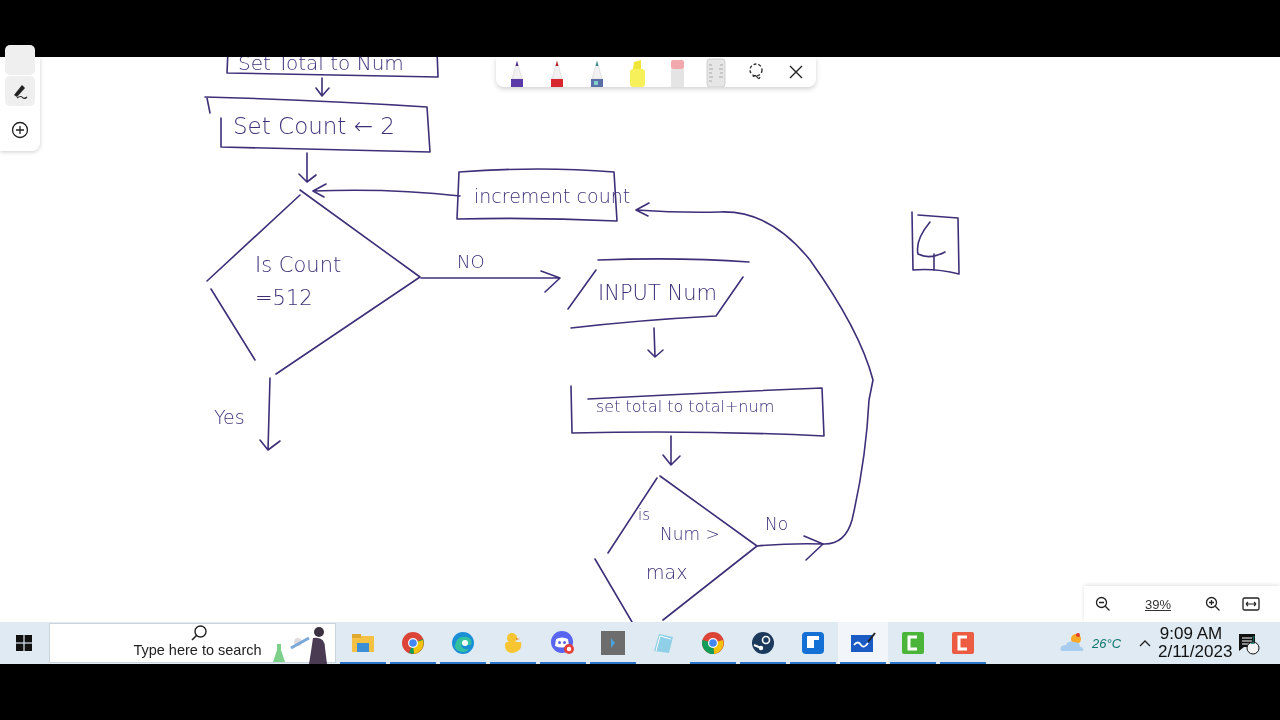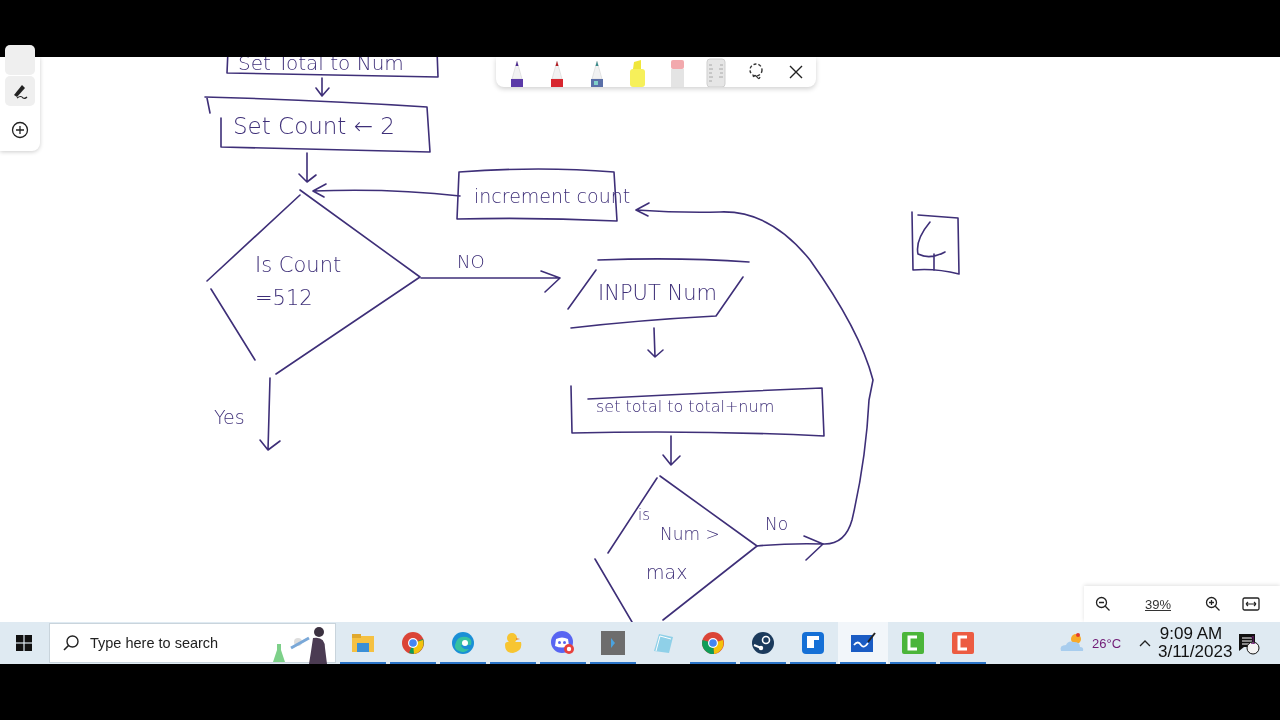--- a/index.html
+++ b/index.html
@@ -23,28 +23,28 @@
   .pentray .ico { position: absolute; top: 2px; width: 26px; height: 26px; display: flex; align-items: center; justify-content: center; }
 
   
   .zoombar { position: absolute; left: 1084px; top: 586px; width: 196px; height: 36px; background: #fff; box-shadow: 0 -1px 4px rgba(0,0,0,0.12); display: flex; align-items: center; }
   .zoombar .zb { width: 38px; height: 36px; display: flex; align-items: center; justify-content: center; }
   .zoombar .pct { width: 72px; text-align: center; font-size: 13px; color: #333; text-decoration: underline; }
 
   
   .taskbar { position: absolute; left: 0; top: 622px; width: 1280px; height: 42px; background: #dfeaf2; }
   .start { position: absolute; left: 0; top: 0; width: 48px; height: 42px; display: flex; align-items: center; justify-content: center; }
-  .search { position: absolute; left: 49px; top: 1px; width: 287px; height: 40px; background: #fff; border: 1px solid #c9d4dc; display: flex; align-items: center; }
+  .search { position: absolute; left: 49px; top: 1px; width: 287px; height: 40px; background: #fff; border: 1px solid #c9d4dc; display: flex; align-items: center; flex-direction: column; }
   .search .txt { font-size: 14.5px; color: #222; margin-left: 10px; }
   .search .sicon { margin-left: 12px; width: 18px; height: 18px; }
   .search .art { position: absolute; right: 2px; top: 0; width: 70px; height: 40px; }
   .tb-app { position: absolute; top: 0; width: 50px; height: 42px; display: flex; align-items: center; justify-content: center; }
   .tb-app .under { position: absolute; bottom: 0; left: 2px; right: 2px; height: 2px; background: #2a73c7; }
   .tb-app.active { background: #f2f6fa; }
-  .tray { position: absolute; top: 0; height: 42px; display: flex; align-items: center; font-size: 13px; color: #701a75; }
+  .tray { position: absolute; top: 0; height: 42px; display: flex; align-items: center; font-size: 13px; color: #0f766e; font-style: italic; }
   .clock { position: absolute; left: 1158px; top: 3px; width: 66px; text-align: center; font-size: 17px; line-height: 18px; color: #111; }
 </style>
 </head>
 <body>
 
 <div class="screen">
 
   <div class="canvas">
     <svg class="ink" viewBox="0 0 1280 720">
 
@@ -333,21 +333,21 @@
         </svg>
       <span style="margin-left:6px">26°C</span>
     </div>
     <div class="tray" style="left:1138px">
       <svg width="14" height="10" viewBox="0 0 14 10">
           <path d="M2 8 L7 3 L12 8" stroke="#222" stroke-width="1.3" fill="none"></path>
         </svg>
     </div>
     <div class="clock">
       <div>9:09 AM</div>
-      <div>3/11/2023</div>
+      <div>2/11/2023</div>
     </div>
     <div class="tray" style="left:1236px">
       <svg width="24" height="24" viewBox="0 0 24 24">
           <path d="M3 3 H19 V16 H8 L3 20 Z" fill="#111"></path>
           <path d="M6 7 H16 M6 10 H16 M6 13 H13" stroke="#fff" stroke-width="1"></path>
           <circle cx="17" cy="17" r="6" fill="#f4f4f4" stroke="#111" stroke-width="1"></circle>
         </svg>
       <span style="position:absolute;left:13px;top:13px;font-size:10px;width:8px;text-align:center">1</span>
     </div>
   </div>

